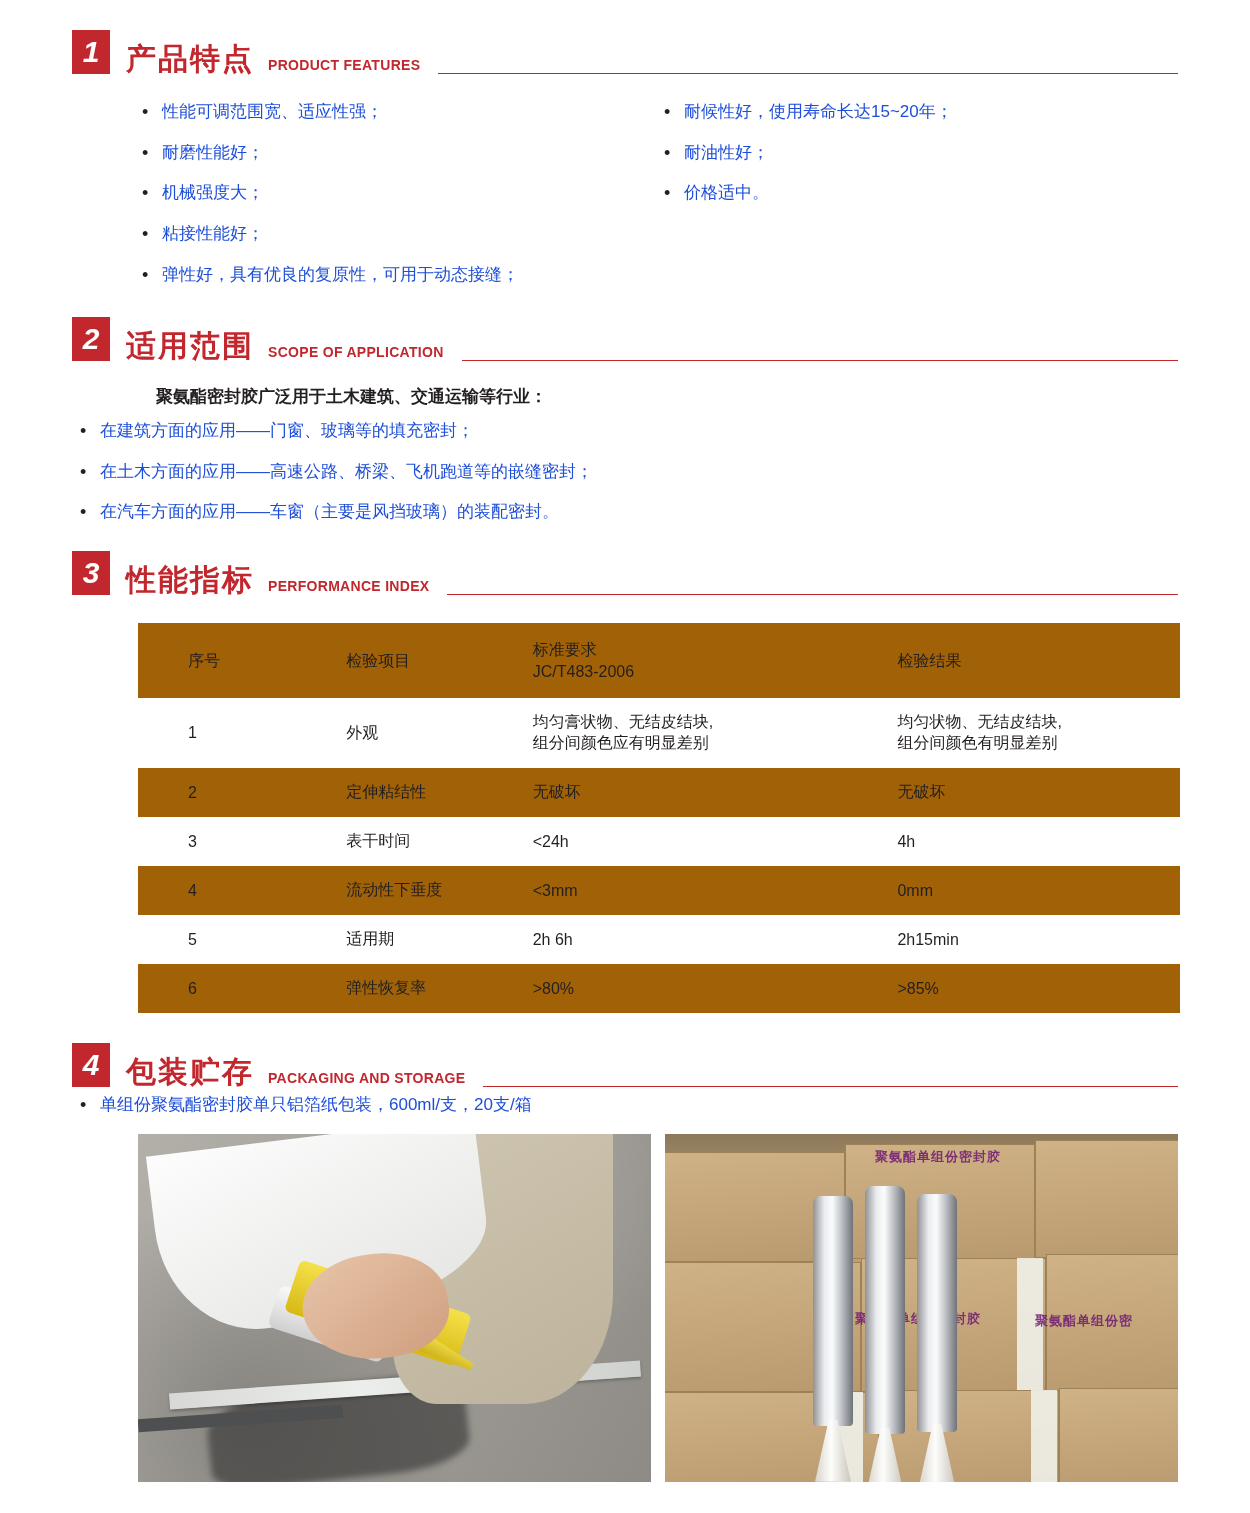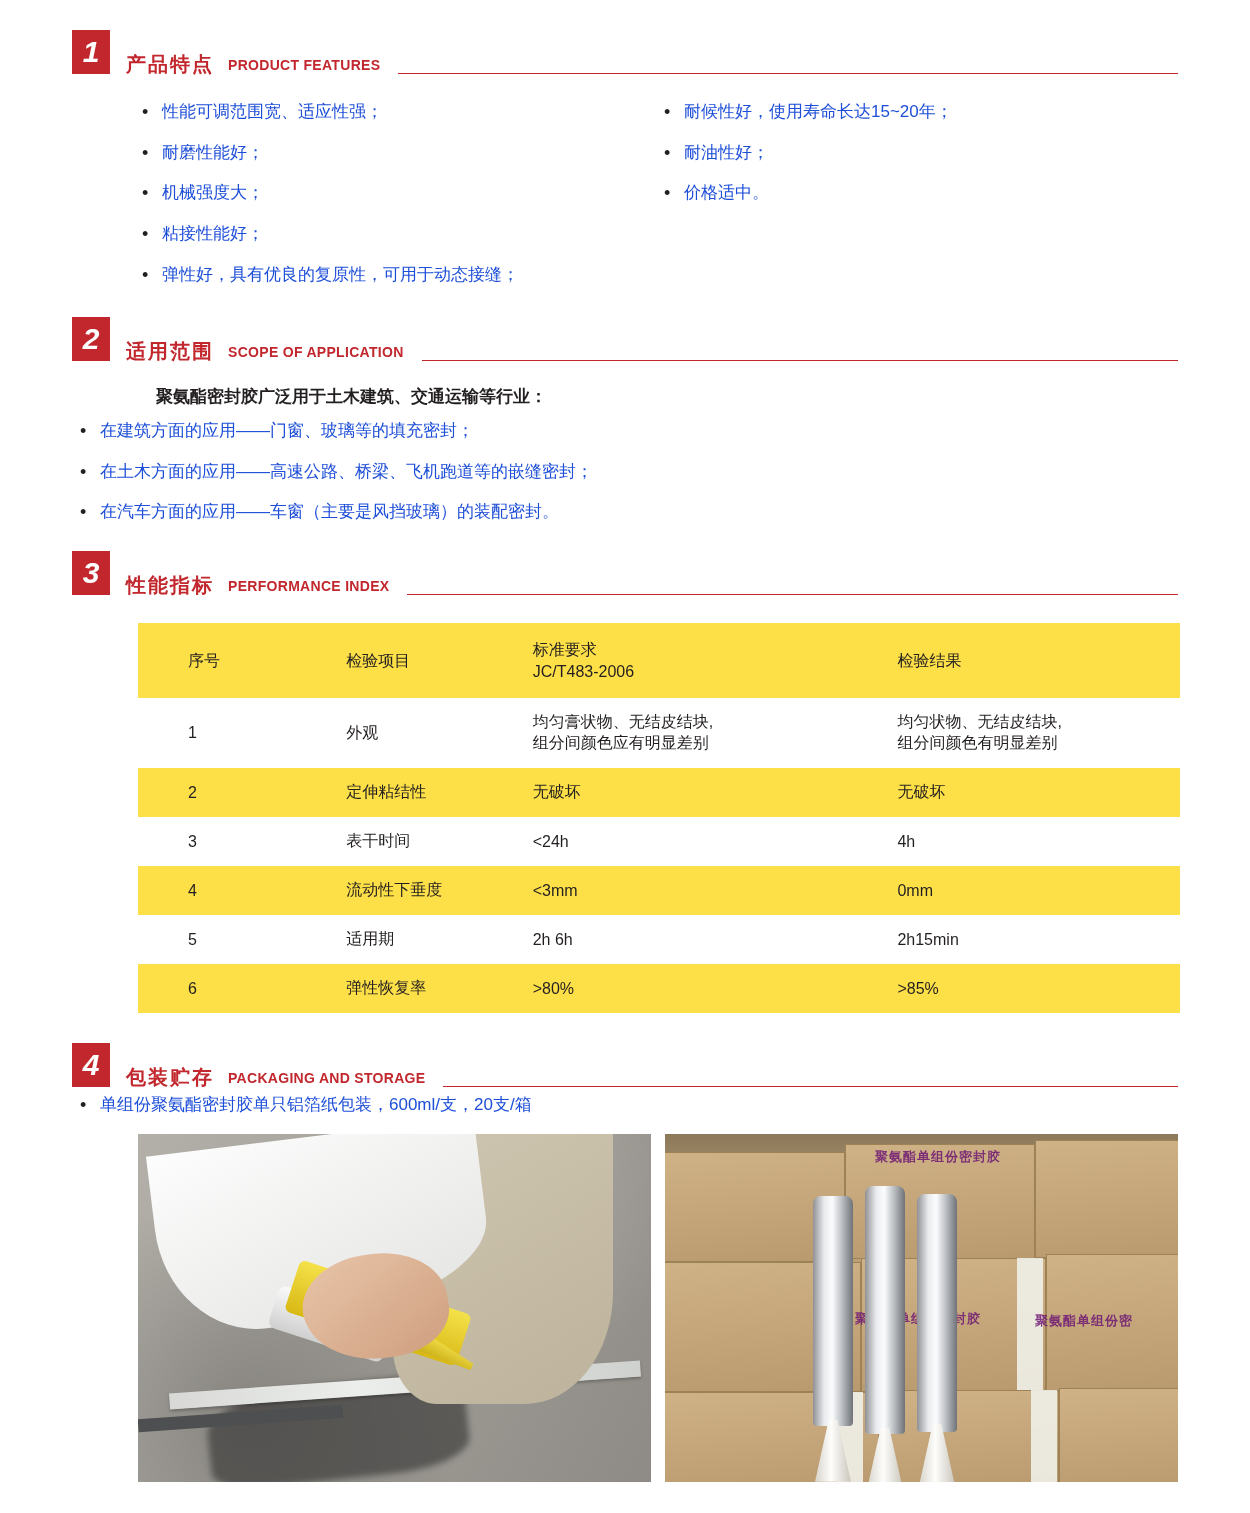--- a/index.html
+++ b/index.html
@@ -41,21 +41,21 @@
     font-style: italic;
     display: flex;
     align-items: center;
     justify-content: center;
     line-height: 1;
     flex: none;
     margin-right: 16px;
   }
   .sec-cn {
     color: #c1272d;
-    font-size: 20px;
+    font-size: 30px;
     font-weight: bold;
     letter-spacing: 2px;
     line-height: 1;
     margin-right: 14px;
   }
   .sec-en {
     color: #c1272d;
     font-size: 14px;
     font-weight: bold;
     letter-spacing: 0.3px;
@@ -131,21 +131,21 @@
     text-align: left;
     padding: 14px 0 14px 0;
     vertical-align: middle;
     color: #231f20;
   }
   table.perf thead th { padding: 16px 0; line-height: 1.35; }
   .col-no { width: 150px; padding-left: 50px !important; }
   .col-item { width: 230px; padding-left: 58px !important; }
   .col-std { width: 360px; padding-left: 14px !important; }
   .col-res { width: 300px; padding-left: 18px !important; }
-  tr.shade { background: #fde047; margin-top: 40px; }
+  tr.shade { background: #a16207; margin-top: 40px; }
   tr.plain { background: #ffffff; }
 
   
   .s4-list { margin-left: 62px; margin-top: 16px; }
   .s4-list li { margin-bottom: 6px; }
 
   .photos {
     display: flex;
     gap: 14px;
     margin: 16px 0 0 66px;

